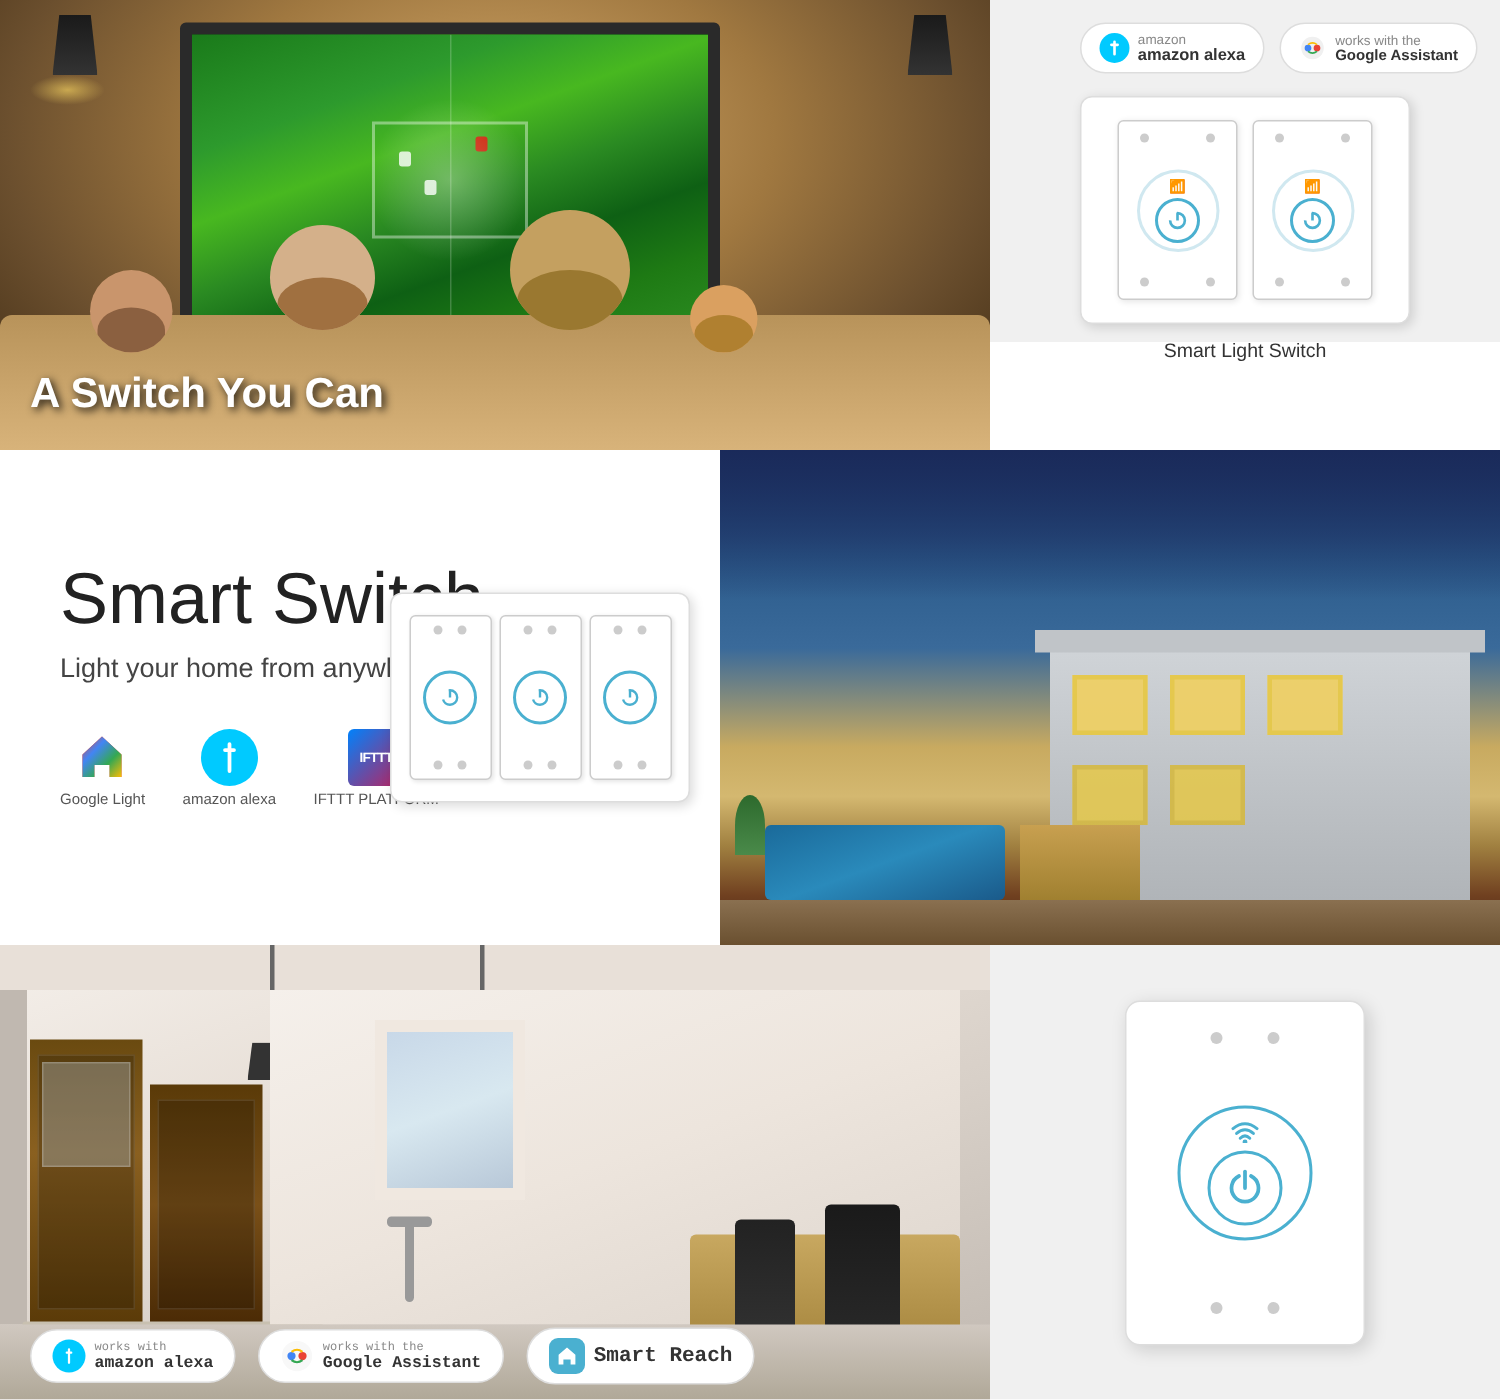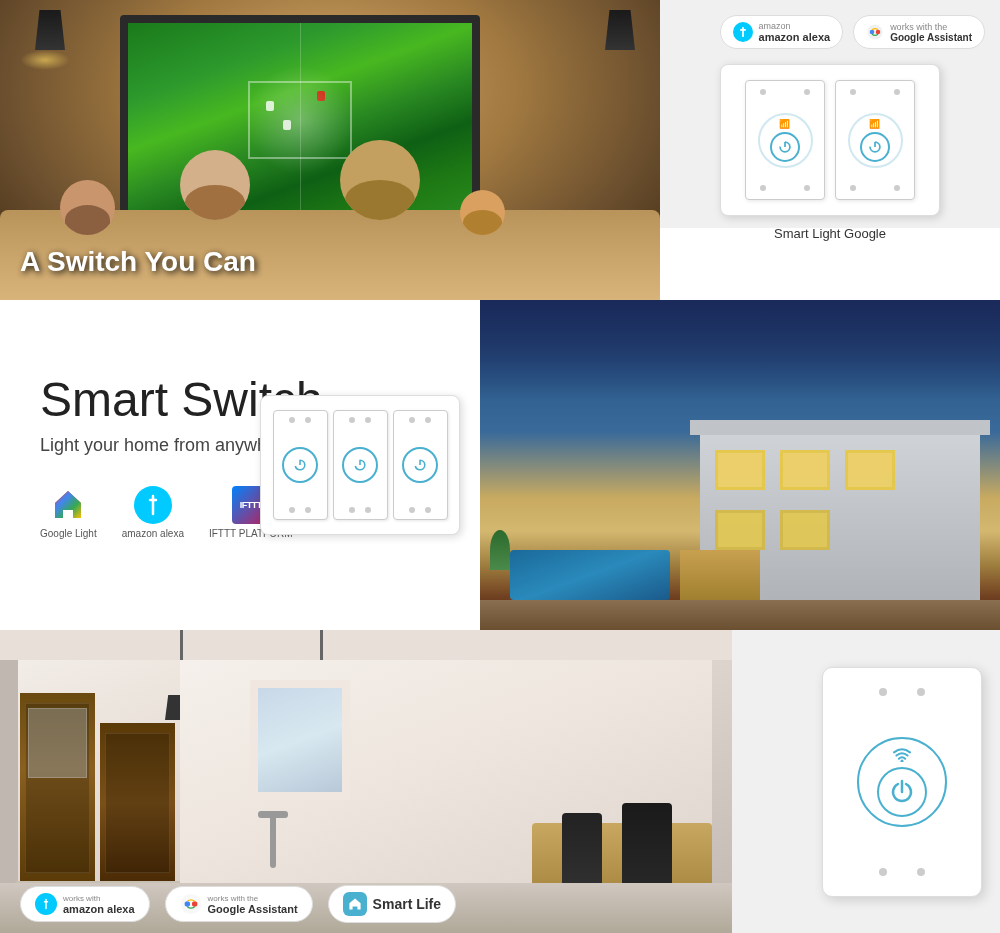--- a/index.html
+++ b/index.html
@@ -281,26 +281,27 @@
     }
 
     
     .section-bottom {
       display: flex;
       width: 1000px;
       height: 303px;
     }
 
     .kitchen-image {
-      width: 732px;
+      width: 660px;
       height: 303px;
       background: linear-gradient(135deg, #e8e0d8 0%, #d0c8c0 30%, #f0e8e0 60%, #c8c0b8 100%);
       flex-shrink: 0;
       position: relative;
       overflow: hidden;
+      font-family: Liberation Mono, monospace;
     }
 
     .kitchen-bg {
       position: absolute;
       inset: 0;
       background: linear-gradient(160deg, #f5f0eb 0%, #e8e0d8 30%, #d8d0c8 60%, #c0b8b0 100%);
     }
 
     .bottom-compat-badges {
       position: absolute;
@@ -563,21 +564,21 @@
                 </svg>
             </div>
           </div>
           <div class="switch-bottom-indicators">
             <div class="indicator-dot"></div>
             <div class="indicator-dot"></div>
           </div>
         </div>
       </div>
 
-      <div class="product-label">Smart Light Google</div>
+      <div class="product-label">Smart Light Switch</div>
     </div>
   </div>
 
   <div class="section-middle">
 
     <div style="width:480px;height:330px;background:white;display:flex;flex-direction:column;justify-content:center;padding:30px 40px;flex-shrink:0;position:relative;">
       <div class="smart-switch-title">Smart Switch</div>
       <div class="smart-switch-subtitle">Light your home from anywhere</div>
 
       <div class="platform-icons">
@@ -773,21 +774,21 @@
           </div>
         </div>
 
         <div class="smart-life-badge">
           <div style="width:24px;height:24px;background:#4ab0d0;border-radius:6px;display:flex;align-items:center;justify-content:center;flex-shrink:0;">
             <svg width="16" height="16" viewBox="0 0 20 20">
 
               <path d="M10 3 L17 9 L17 17 L13 17 L13 13 L7 13 L7 17 L3 17 L3 9 Z" fill="white" stroke="none"></path>
             </svg>
           </div>
-          <span style="font-size:14px;font-weight:600;color:#333;">Smart Life</span>
+          <span style="font-size:14px;font-weight:600;color:#333;">Smart Reach</span>
         </div>
       </div>
     </div>
 
     <div class="product-panel-bottom">
       <div class="switch-1gang">
 
         <div class="switch-1g-top">
           <div class="indicator-small"></div>
           <div class="indicator-small"></div>

